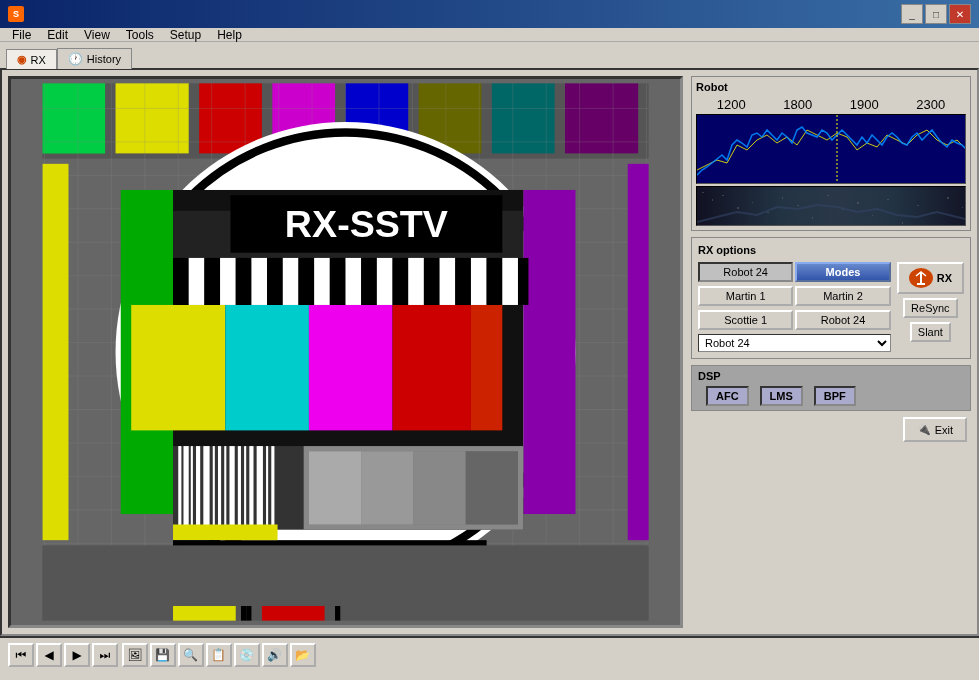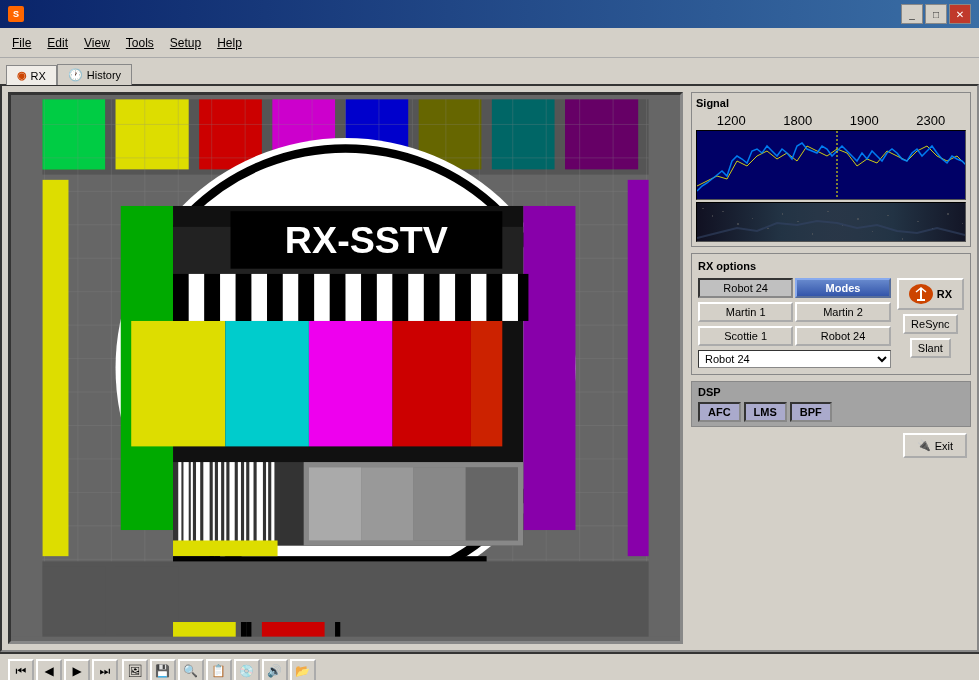--- a/index.html
+++ b/index.html
@@ -44,26 +44,25 @@
       cursor: pointer;
       display: flex; align-items: center; justify-content: center;
       font-size: 10px;
       color: #333;
     }
     #title-bar .win-btn.close { background: #c0392b; color: white; }
 
     
     #menu-bar {
       background: #d4d0c8;
-      height: 30px;
+      height: 14px;
       display: flex;
       align-items: center;
       padding: 0 4px;
       border-bottom: 1px solid #aaa;
-      text-decoration: underline;
     }
     .menu-item {
       padding: 2px 8px;
       cursor: pointer;
       font-size: 12px;
     }
 
     
     #tab-bar {
       background: #d4d0c8;
@@ -237,20 +236,21 @@
     }
     #dsp-box .section-title { font-size: 11px; font-weight: bold; margin-bottom: 4px; }
     .dsp-btns { display: flex; gap: 3px; }
     .dsp-btn {
       background: #d4d0c8;
       border: 2px outset #fff;
       padding: 2px 8px;
       cursor: pointer;
       font-size: 11px;
       font-weight: bold;
+      margin-left: 8px;
     }
     .dsp-btn.active {
       background: #aaaacc;
       border: 2px inset #888;
     }
 
     
     #logo-area {
       display: flex;
       align-items: center;
@@ -514,21 +514,21 @@
       <rect x="0" y="0" width="30" height="530" fill="#666"></rect>
       <rect x="610" y="0" width="30" height="530" fill="#666"></rect>
       <rect x="0" y="0" width="640" height="8" fill="#666"></rect>
       <rect x="0" y="522" width="640" height="8" fill="#666"></rect>
     </svg>
   </div>
 
   <div id="right-panel">
 
     <div id="signal-box">
-      <div class="section-title">Signal</div>
+      <div class="section-title">Robot</div>
       <div id="signal-freq-labels">
         <span>1200</span>
         <span>1800</span>
         <span>1900</span>
         <span>2300</span>
       </div>
       <div id="spectrum-display">
         <svg width="100%" height="100%">
 
           <rect width="100%" height="100%" fill="#000066"></rect>

